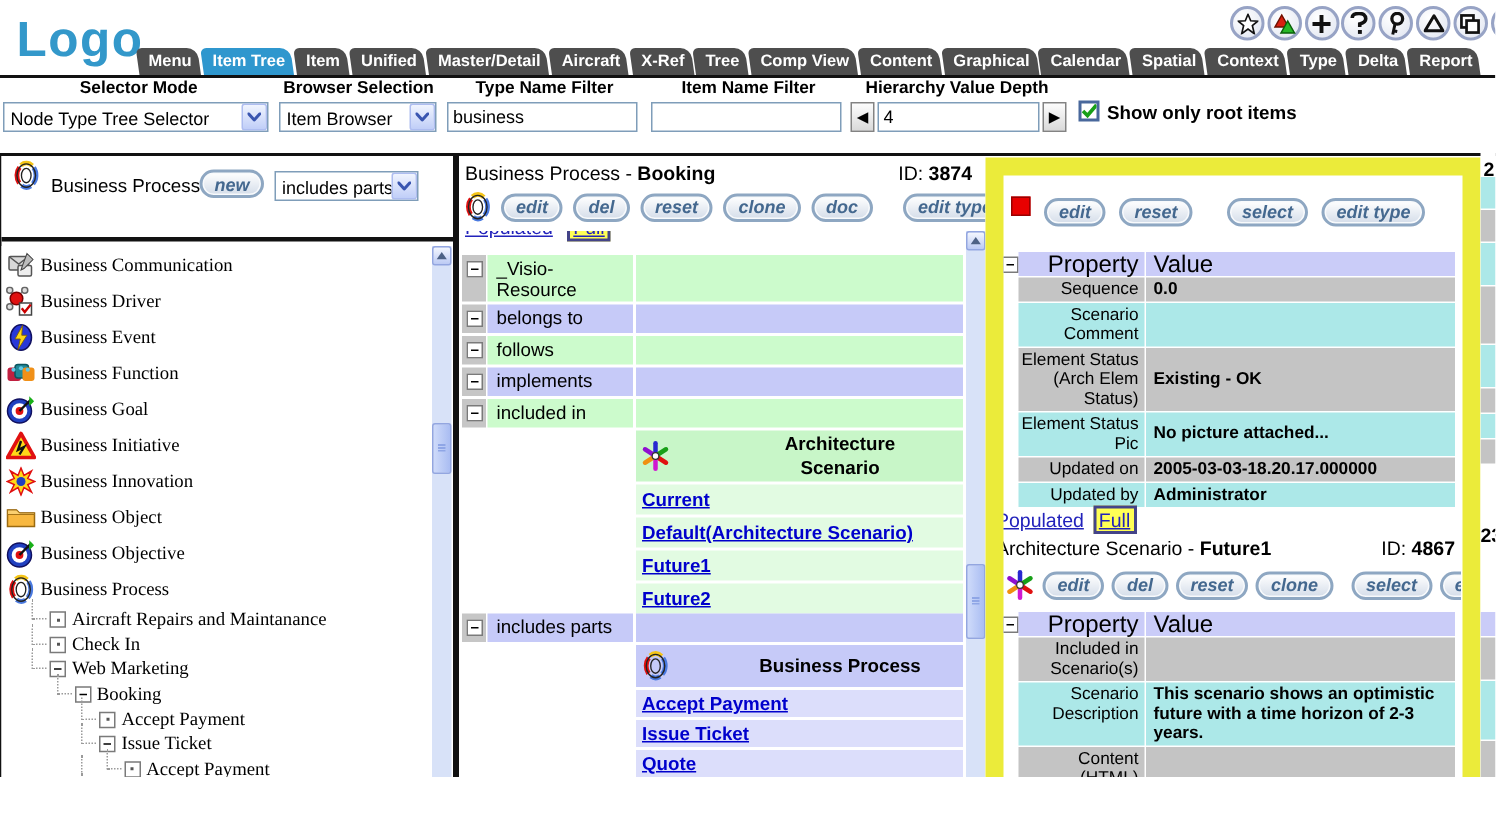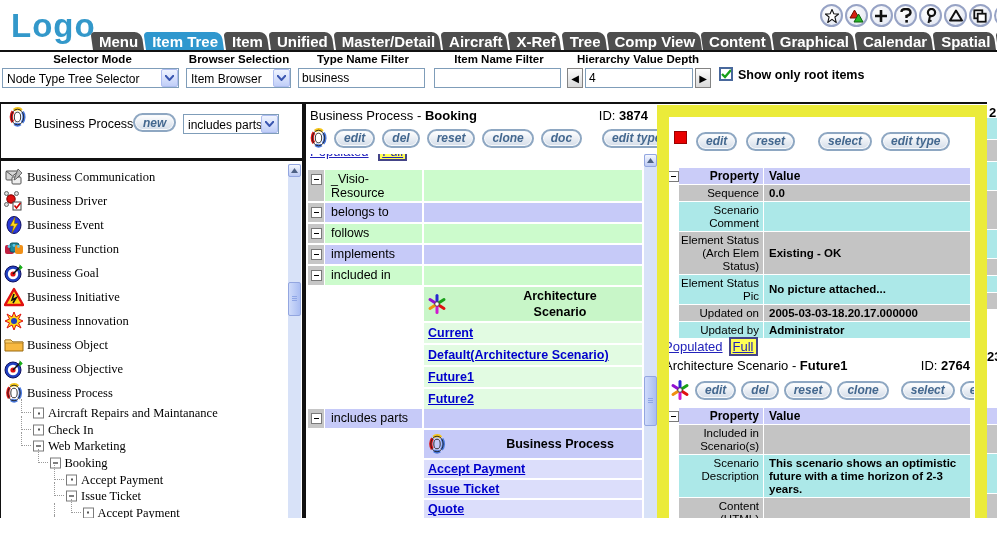--- a/index.html
+++ b/index.html
@@ -15,21 +15,21 @@
     position:absolute; top:0; width:23px; height:23px; border-radius:50%;
     border:2px solid #97a3c5; background:radial-gradient(circle at 35% 30%, #ffffff, #dfe4f0);
     display:flex; align-items:center; justify-content:center;
     font-size:14px; font-weight:bold; color:#111; line-height:1;
   }
   .tabbar { position:absolute; left:93px; top:32px; height:18px; display:flex; gap:2px; width:1100px; }
   .tab { position:relative; height:18px; padding:0 6px; display:flex; align-items:center; white-space:nowrap; }
   .tab::before { content:""; position:absolute; inset:0; background:#4e4e4e; border-radius:4px 7px 0 0;
     transform:skewX(8deg); transform-origin:bottom left; }
   .tab.active::before { background:#2f97ce; }
-  .tab span { position:relative; color:#fff; font-size:15px; font-weight:bold; }
+  .tab span { position:relative; color:#fff; font-size:11px; font-weight:bold; }
   .hr-black { position:absolute; left:0; top:50px; width:997px; height:2px; background:#111; }
   
   .flabel { position:absolute; top:53px; font-size:11.5px; font-weight:bold; color:#000; text-align:center; white-space:nowrap; }
   .selbox { position:absolute; top:68px; height:20px; border:1px solid #7f9db9; background:#fff; display:flex; }
   .selbox .seltext { flex:1; font-size:12px; padding:3px 0 0 4px; white-space:nowrap; overflow:hidden; }
   .selarrow { width:17px; height:18px; margin:0; border:1px solid #aebdf0; border-radius:2px;
     background:linear-gradient(#f0f4fe,#c0cef8); display:flex; align-items:center; justify-content:center; }
   .selarrow svg { display:block; }
   .txtinput { position:absolute; top:68px; height:20px; border:1px solid #7f9db9; background:#fff;
     font-family:"Liberation Sans",sans-serif; font-size:12px; padding:0 3px; color:#000; }
@@ -108,21 +108,21 @@
   .right-panel { position:absolute; left:658px; top:104px; width:339px; height:450px; background:#fff; }
   .yellow-box { position:absolute; left:-1px; top:1px; width:330px; height:446px;
     border:12px solid #ebeb3a; border-bottom-width:18px; background:#fff; }
   .ypane { position:absolute; left:669px; top:117px; width:305px; height:416px; overflow:hidden; }
   .yp-btnrow { position:absolute; height:20px; display:flex; gap:6px; align-items:center; }
   .red-square { width:13px; height:13px; background:#e80000; border:1px solid #990000; }
   .prop-table { position:absolute; width:291px; }
   .pt-row { display:flex; margin-bottom:1px; }
   .pt-name { width:84px; flex:0 0 84px; text-align:right; font-size:11.5px; padding:1.5px 4px 1.5px 0; line-height:13px; }
   .pt-val { flex:1; margin-left:1px; font-size:11.5px; font-weight:bold; padding:1.5px 0 1.5px 5px; line-height:13px; display:flex; align-items:center; }
-  .pt-head .pt-name, .pt-head .pt-val { font-weight:bold; font-size:12px; }
+  .pt-head .pt-name, .pt-head .pt-val { font-weight:normal; font-size:16px; }
   .cgray { background:#c4c4c4; } .ccyan { background:#ace8e8; } .chead { background:#caccf8; }
   .yp-title { position:absolute; font-size:13px; white-space:nowrap; }
   .yp-id { position:absolute; font-size:13px; }
   .tbl-exp { position:absolute; }
   
   .sliver { position:absolute; left:987px; top:102px; width:11px; height:452px; background:#fff; overflow:hidden; }
   .sliver .band { position:absolute; left:0; width:11px; }
   .sliver .txt { position:absolute; font-size:13px; font-weight:bold; }
   .bottom-strip { position:absolute; left:658px; top:551px; width:339px; height:3px; background:#cfcfcf; }
   a { cursor:pointer; }
@@ -685,21 +685,21 @@
           <div class="pt-name cgray">Updated on</div>
           <div class="pt-val cgray">2005-03-03-18.20.17.000000</div>
         </div>
         <div class="pt-row">
           <div class="pt-name ccyan">Updated by</div>
           <div class="pt-val ccyan">Administrator</div>
         </div>
       </div>
       <div class="linkpair" style="left: -5px; top: 222px;"><a class="plink">Populated</a><a class="flink">Full</a></div>
       <div class="yp-title" style="left: -5px; top: 241px;"><span>Architecture Scenario</span><span> - </span><span class="b">Future1</span></div>
-      <div class="yp-id" style="right: 4px; top: 241px;"><span>ID: </span><span class="b">2764</span></div>
+      <div class="yp-id" style="right: 4px; top: 241px;"><span>ID: </span><span class="b">4867</span></div>
       <div class="yp-btnrow" style="left: 1px; top: 263px; gap: 5px;">
         <span style="width: 20px; height: 20px; flex: 0 0 auto;"><svg viewBox="0 0 20 20" width="100%" height="100%">
             <g stroke-width="3" stroke-linecap="round">
               <line x1="10" y1="10" x2="10" y2="1.5" stroke="#2828d0"></line>
               <line x1="10" y1="10" x2="17" y2="5.5" stroke="#18a018"></line>
               <line x1="10" y1="10" x2="17" y2="14.5" stroke="#e01010"></line>
               <line x1="10" y1="10" x2="10" y2="18.5" stroke="#d018d0"></line>
               <line x1="10" y1="10" x2="3" y2="14.5" stroke="#f09010"></line>
               <line x1="10" y1="10" x2="3" y2="5.5" stroke="#9010d0"></line>
             </g>

